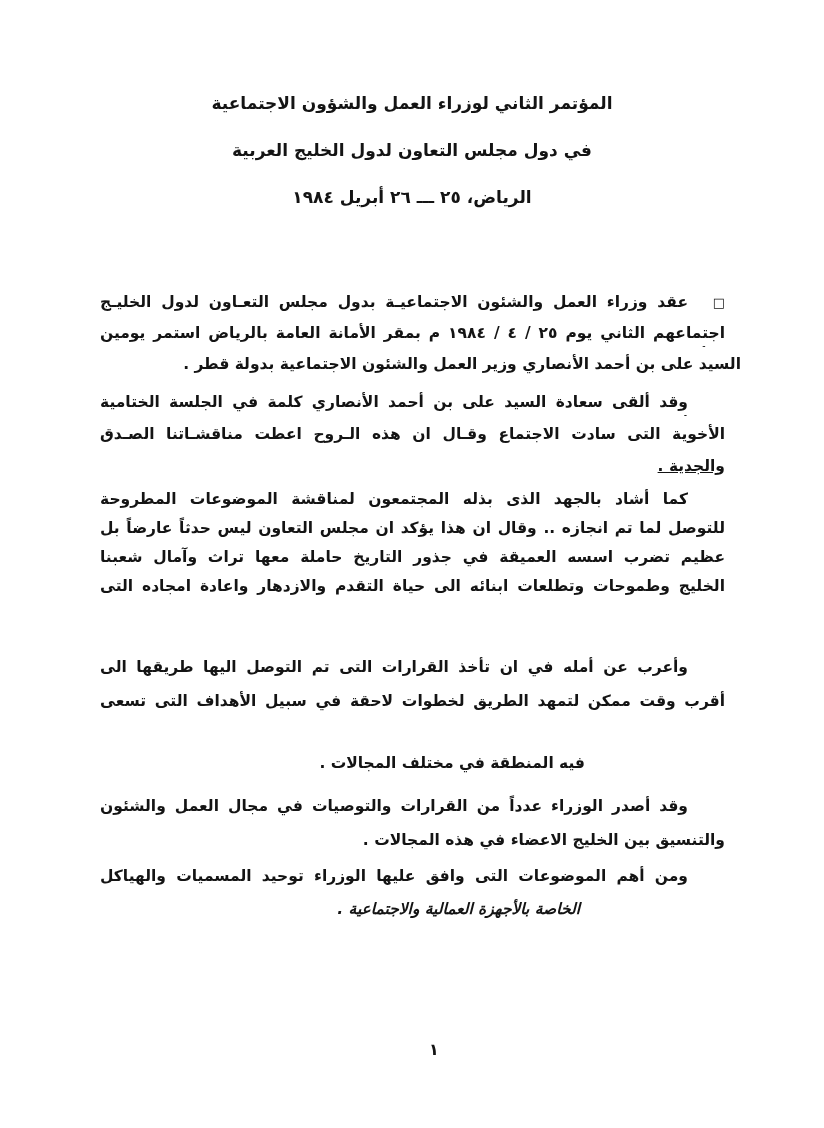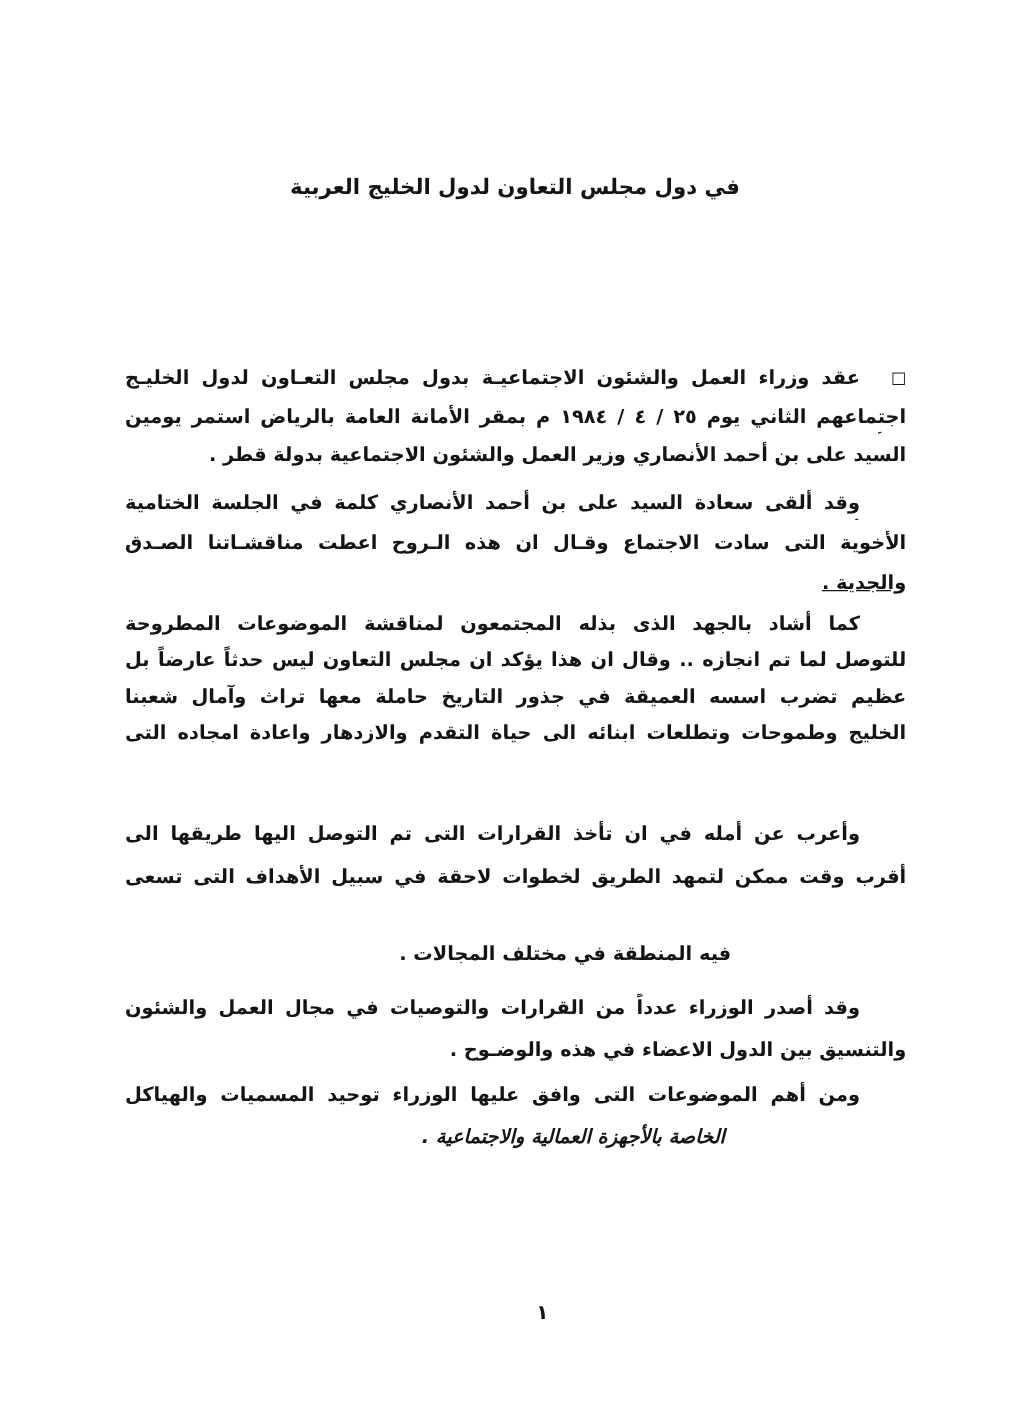--- a/index.html
+++ b/index.html
@@ -54,43 +54,45 @@
     left: 429px;
     font-size: 16px;
     font-weight: 700;
   }
 </style>
 </head>
 <body>
 
 <div class="page">
 
+  <div class="line title-line" style="top:92px;">المؤتمر الثاني لوزراء العمل والشؤون الاجتماعية</div>
   <div class="line title-line" style="top:139px;">في دول مجلس التعاون لدول الخليج العربية</div>
+  <div class="line title-line" style="top:186px;">الرياض، ٢٥ ـــ ٢٦ أبريل ١٩٨٤</div>
 
   <span class="bullet">□</span>
 
   <div class="line fill" style="top:291px; right:136px;">عقد وزراء العمل والشئون الاجتماعيـة بدول مجلس التعـاون لدول الخليـج العربيـة</div>
   <div class="line fill" style="top:322px; right:99px;">اجتماعهم الثاني يوم ٢٥ / ٤ / ١٩٨٤ م بمقر الأمانة العامة بالرياض استمر يومين ورأسه سعادة</div>
-  <div class="line start" style="top:353px; right:99px;">السيد على بن أحمد الأنصاري وزير العمل والشئون الاجتماعية بدولة قطر .</div>
+  <div class="line start" style="top:353px; right:83px;">السيد على بن أحمد الأنصاري وزير العمل والشئون الاجتماعية بدولة قطر .</div>
 
   <div class="line fill" style="top:391px; right:136px;">وقد ألقى سعادة السيد على بن أحمد الأنصاري كلمة في الجلسة الختامية أشاد فيها بالروح</div>
   <div class="line fill" style="top:423px; right:99px;">الأخوية التى سادت الاجتماع وقـال ان هذه الـروح اعطت مناقشـاتنا الصـدق والوضـوح</div>
   <div class="line start" style="top:455px; right:99px;text-decoration:underline;">والجدية .</div>
 
   <div class="line fill" style="top:488px; right:136px;">كما أشاد بالجهد الذى بذله المجتمعون لمناقشة الموضوعات المطروحة والتعاون البنـاء</div>
   <div class="line fill" style="top:517px; right:99px;">للتوصل لما تم انجازه .. وقال ان هذا يؤكد ان مجلس التعاون ليس حدثاً عارضاً بل هو صرح</div>
   <div class="line fill" style="top:546px; right:99px;">عظيم تضرب اسسه العميقة في جذور التاريخ حاملة معها تراث وآمال شعبنا العربي المسلم في</div>
   <div class="line fill" style="top:575px; right:99px;">الخليج وطموحات وتطلعات ابنائه الى حياة التقدم والازدهار واعادة امجاده التى نشرت في</div>
 
   <div class="line fill" style="top:656px; right:136px;">وأعرب عن أمله في ان تأخذ القرارات التى تم التوصل اليها طريقها الى التنفيذ العملي في</div>
   <div class="line fill" style="top:690px; right:99px;">أقرب وقت ممكن لتمهد الطريق لخطوات لاحقة في سبيل الأهداف التى تسعى لها في مجالات</div>
 
   <div class="line start" style="top:752px; right:239px;text-align:center;">فيه المنطقة في مختلف المجالات .</div>
 
   <div class="line fill" style="top:795px; right:136px;">وقد أصدر الوزراء عدداً من القرارات والتوصيات في مجال العمل والشئون الاجتمـاعية</div>
-  <div class="line start" style="top:829px; right:99px;">والتنسيق بين الدول الاعضاء في هذه والوضـوح .</div>
+  <div class="line start" style="top:829px; right:99px;">والتنسيق بين الخليج الاعضاء في هذه المجالات .</div>
 
   <div class="line fill" style="top:865px; right:136px;">ومن أهم الموضوعات التى وافق عليها الوزراء توحيد المسميات والهياكل والاختصاصات</div>
   <div class="line start" style="top:898px; right:244px;font-style:italic;">الخاصة بالأجهزة العمالية والاجتماعية .</div>
 
   <div class="page-number">١</div>
 
 </div>
 
 </body></html>

